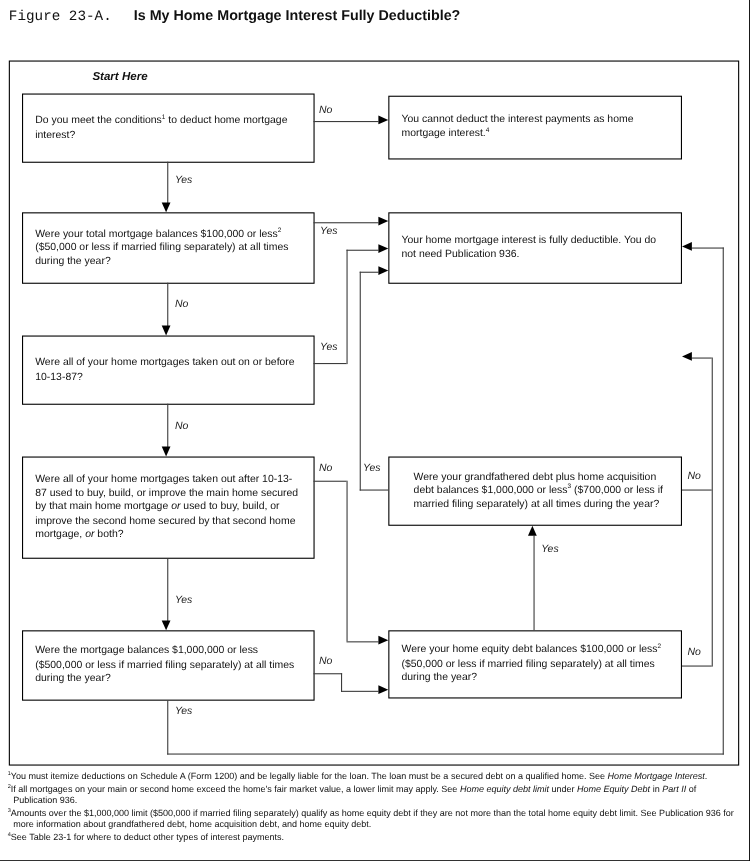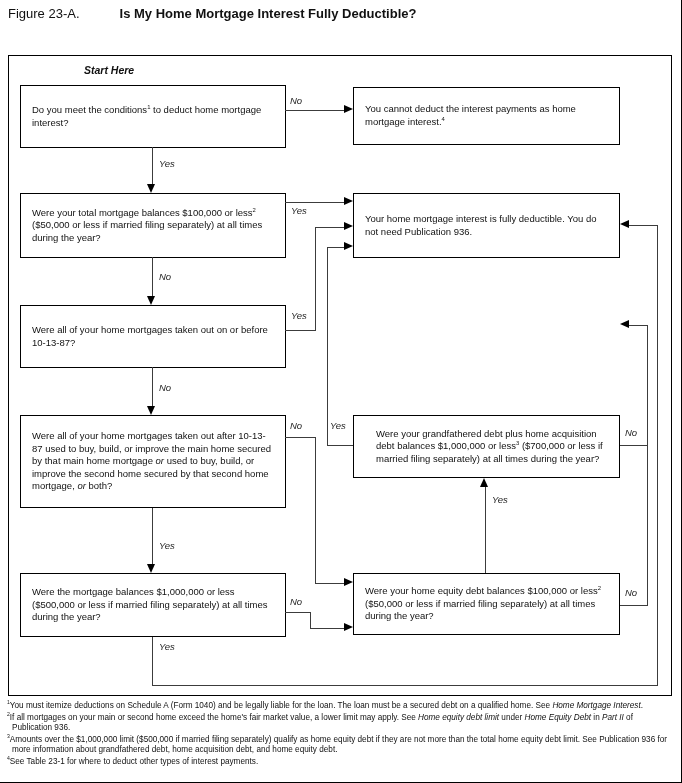--- a/index.html
+++ b/index.html
@@ -3,21 +3,21 @@
 <meta charset="utf-8">
 <style>
   html,body{margin:0;padding:0;background:#fff;}
   .page{
     position:relative;width:682px;height:783px;background:#fff;
     font-family:"Liberation Sans",sans-serif;color:#111;
     border-right:1.5px solid #000;border-bottom:1.5px solid #000;box-sizing:border-box;
     overflow:hidden;
   }
   .title{position:absolute;left:8px;top:6px;font-size:13px;white-space:nowrap;}
-  .title .prefix{font-weight:normal;margin-right:20px;}
+  .title .prefix{font-weight:normal;margin-right:0;font-family:Liberation Mono, monospace;}
   .title .bold{font-weight:bold;padding-left:20px;}
   .instructions{position:absolute;left:8px;top:25px;font-size:9.3px;font-style:italic;white-space:nowrap;}
   .frame{position:absolute;left:8px;top:55px;width:664px;height:641px;border:1.5px solid #000;box-sizing:border-box;background:#fff;}
   .start-here{position:absolute;left:84px;top:64px;font-size:10.5px;font-weight:bold;font-style:italic;}
   .box{
     position:absolute;border:1.4px solid #000;background:#fff;box-sizing:border-box;
     display:flex;align-items:center;padding:4px 11px;
     font-size:9.5px;line-height:1.32;color:#111;
   }
   .box.colL{left:20px;width:266px;}
@@ -137,19 +137,19 @@
   <span class="lbl" style="left:625px;top:427px">No</span>
 
   <div class="ln" style="left:485px;top:487px;width:1px;height:86px"></div>
   <div class="arr u" style="left:480px;top:478px"></div>
   <span class="lbl" style="left:492px;top:494px">Yes</span>
 
   <div class="ln" style="left:620px;top:605px;width:27px;height:1px"></div>
   <span class="lbl" style="left:625px;top:587px">No</span>
 
   <div class="footnotes">
-    <div class="fn"><sup>1</sup><span>You must itemize deductions on Schedule A (Form 1040) and be legally liable for the loan. The loan must be a secured debt on a qualified home. See </span><span style="font-style: italic;">Home Mortgage Interest</span><span>.</span></div>
+    <div class="fn"><sup>1</sup><span>You must itemize deductions on Schedule A (Form 1200) and be legally liable for the loan. The loan must be a secured debt on a qualified home. See </span><span style="font-style: italic;">Home Mortgage Interest</span><span>.</span></div>
     <div class="fn"><sup>2</sup><span>If all mortgages on your main or second home exceed the home's fair market value, a lower limit may apply. See </span><span style="font-style: italic;">Home equity debt limit</span><span> under </span><span style="font-style: italic;">Home Equity Debt</span><span> in </span><span style="font-style: italic;">Part II</span><span> of Publication 936.</span></div>
     <div class="fn"><sup>3</sup><span>Amounts over the $1,000,000 limit ($500,000 if married filing separately) qualify as home equity debt if they are not more than the total home equity debt limit. See Publication 936 for more information about grandfathered debt, home acquisition debt, and home equity debt.</span></div>
     <div class="fn"><sup>4</sup><span>See Table 23-1 for where to deduct other types of interest payments.</span></div>
   </div>
 
 </div>
 
 </body></html>

